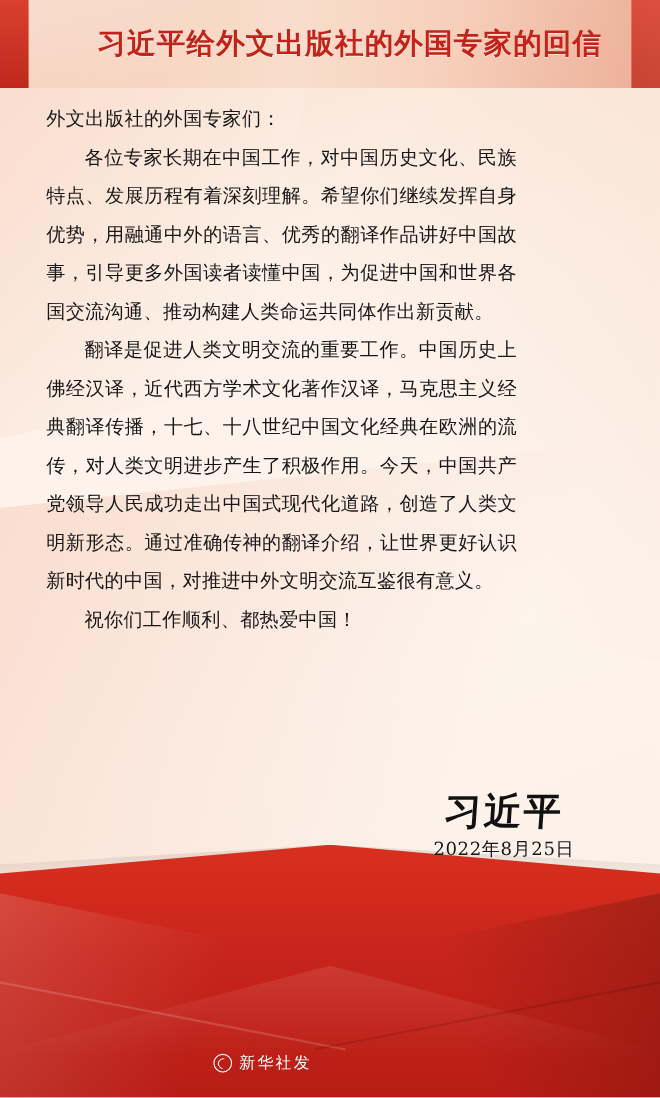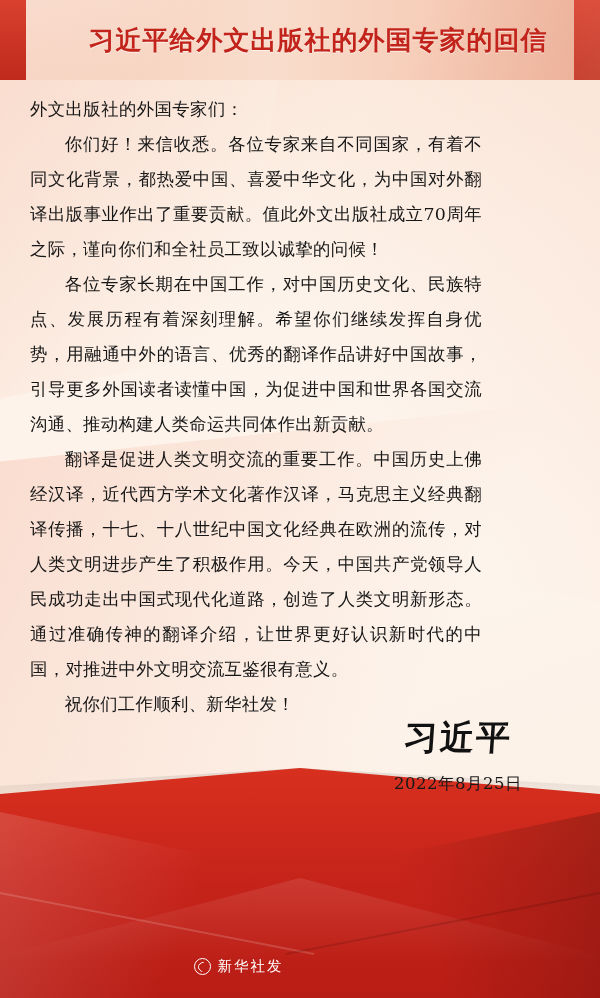--- a/index.html
+++ b/index.html
@@ -96,21 +96,21 @@
     text-shadow: 0 1px 0 rgba(255,255,255,0.6);
     white-space: nowrap;
     padding-left: 36px;
   }
 
   
   #letter {
     position: absolute;
     left: 0; top: 92px;
     width: 512px;
-    padding: 0 30px;
+    padding: 0 42px;
     z-index: 4;
   }
   .salutation {
     font-size: 17.4px;
     line-height: 35px;
     color: #171717;
     letter-spacing: 0.4px;
   }
   .para {
     font-size: 17.4px;
@@ -132,21 +132,21 @@
   }
   #signature-name {
     font-size: 34px;
     font-weight: bold;
     letter-spacing: 2px;
     color: #111;
     font-family: "DejaVu Serif", "Liberation Serif", serif;
     transform: skewX(-4deg);
   }
   #signature-date {
-    margin-top: 12px;
+    margin-top: 0;
     font-size: 16.5px;
     color: #171717;
     letter-spacing: 0.5px;
     text-align: right;
   }
 
   
   #red-base {
     position: absolute;
     left: 0; bottom: 0;
@@ -247,24 +247,23 @@
   <div class="wash-c"></div>
 
   <div id="title-band">
     <div class="title-side left"></div>
     <div class="title-side right"></div>
     <div id="doc-title">习近平给外文出版社的外国专家的回信</div>
   </div>
 
   <div id="letter">
     <div class="salutation">外文出版社的外国专家们：</div>
-    <p class="para">你们好！来信收悉。各位专家来自不同国家，有着不同文化背景，都热爱中国、喜爱中华文化，为中国对外翻译出版事业作出了重要贡献。值此外文出版社成立70周年之际，谨向你们和全社员工致以诚挚的问候！</p>
     <p class="para">各位专家长期在中国工作，对中国历史文化、民族特点、发展历程有着深刻理解。希望你们继续发挥自身优势，用融通中外的语言、优秀的翻译作品讲好中国故事，引导更多外国读者读懂中国，为促进中国和世界各国交流沟通、推动构建人类命运共同体作出新贡献。</p>
     <p class="para">翻译是促进人类文明交流的重要工作。中国历史上佛经汉译，近代西方学术文化著作汉译，马克思主义经典翻译传播，十七、十八世纪中国文化经典在欧洲的流传，对人类文明进步产生了积极作用。今天，中国共产党领导人民成功走出中国式现代化道路，创造了人类文明新形态。通过准确传神的翻译介绍，让世界更好认识新时代的中国，对推进中外文明交流互鉴很有意义。</p>
-    <p class="para">祝你们工作顺利、新华社发！</p>
+    <p class="para">祝你们工作顺利、都热爱中国！</p>
   </div>
 
   <div id="signature-block">
     <div id="signature-name">习近平</div>
     <div id="signature-date">2022年8月25日</div>
   </div>
 
   <div class="notch-shade"></div>
   <div id="red-base">
     <div class="facet facet-1"></div>

